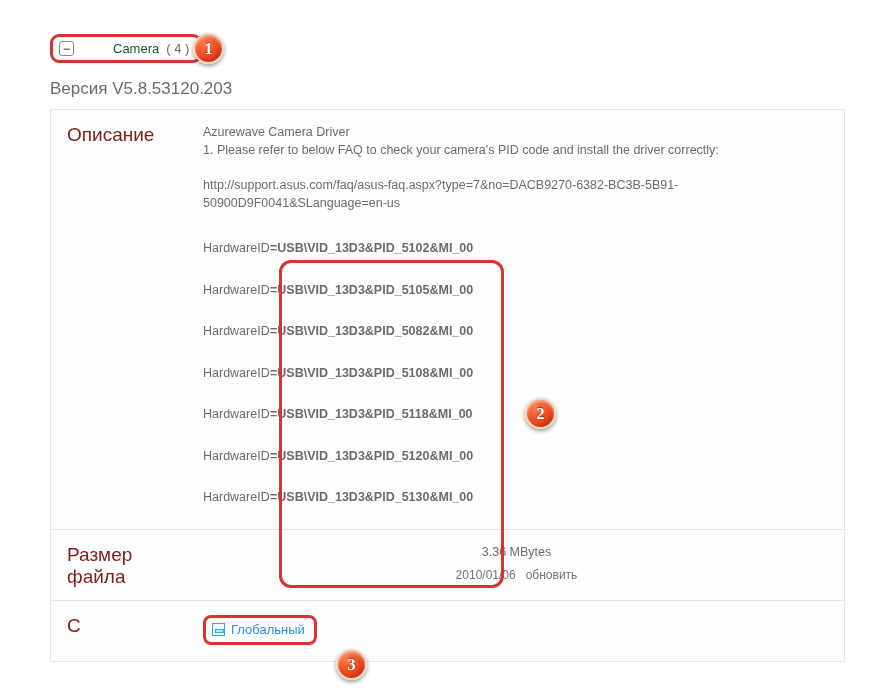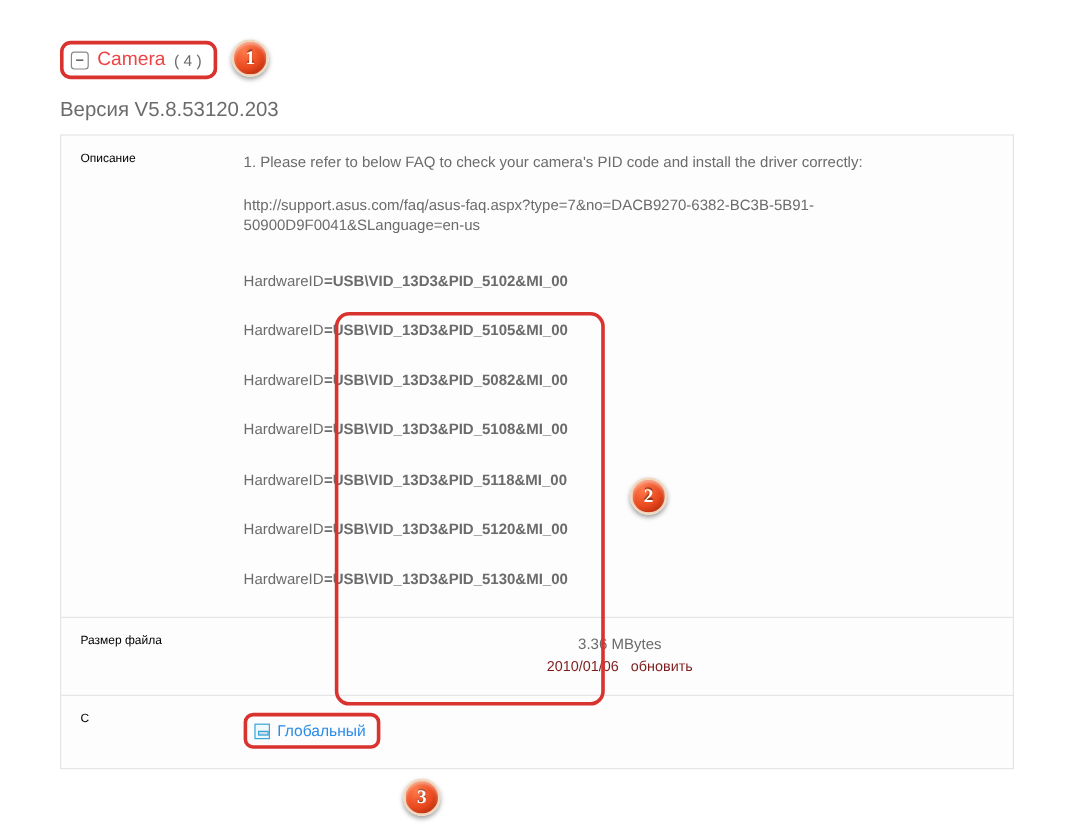--- a/index.html
+++ b/index.html
@@ -27,54 +27,54 @@
     cursor: pointer;
   }
   .collapse-btn {
     width: 15px; height: 15px;
     border: 1px solid #888;
     border-radius: 3px;
     display: flex; align-items: center; justify-content: center;
     font-size: 12px; line-height: 1; color: #666;
     font-weight: bold;
   }
-  .cat-name { color: #ef4444; font-size: 16px; }
+  .cat-name { color: #14532d; font-size: 13px; margin-left: 32px; }
   .cat-count { color: #6b6b6b; font-size: 13px; }
   .version-line { color: #6b6b6b; margin: 2px 0 10px 0; font-size: 17px; }
   .panel {
     border: 1px solid #e5e5e5;
     background: #fdfdfd;
   }
   .row {
     display: flex;
     border-bottom: 1px solid #e5e5e5;
   }
   .row:last-child { border-bottom: none; }
   .label-col {
     width: 148px;
     padding: 14px 12px 12px 16px;
-    color: #000000;
-    font-size: 10px;
+    color: #7f1d1d;
+    font-size: 19px;
     flex-shrink: 0;
   }
   .value-col {
     flex: 1;
     padding: 14px 14px 16px 4px;
     color: #6b6b6b;
     font-size: 12.5px;
     line-height: 1.4;
     position: relative;
   }
   .hw-list { margin-top: 8px; position: relative; }
   .hw-line { margin: 10px 0 24px 0; font-size: 12.5px; }
   .hw-line:last-child { margin-bottom: 6px; margin-top: 12px; }
   .hw-prefix { display: inline-block; width: 67px; }
   .hw-val { display: inline-block; font-weight: bold; }
   .size-row .value-col { display: flex; justify-content: space-between; align-items: center; flex-direction: column; }
-  .update-meta { color: #7f1d1d; font-size: 12px; }
+  .update-meta { color: #737373; font-size: 12px; }
   .download-row { }
   .download-link {
     display: inline-flex;
     align-items: center;
     gap: 6px;
     border: 3px solid #d9332f;
     border-radius: 8px;
     padding: 3px 9px 3px 6px;
     color: #2a8de8;
     font-size: 13px;
@@ -137,20 +137,21 @@
     <span class="cat-count">( 4 )</span>
   </div>
 
   <div class="version-line">Версия V5.8.53120.203</div>
 
   <div class="panel">
 
     <div class="row desc-row">
       <div class="label-col">Описание</div>
       <div class="value-col">
+        <div>Azurewave Camera Driver</div>
         <div>1. Please refer to below FAQ to check your camera's PID code and install the driver correctly:</div>
         <div style="height:18px"></div>
         <div>http://support.asus.com/faq/asus-faq.aspx?type=7&amp;no=DACB9270-6382-BC3B-5B91-50900D9F0041&amp;SLanguage=en-us</div>
         <div style="height:18px"></div>
 
         <div class="hw-list" id="hw-list">
             <div class="hw-line"><span class="hw-prefix">HardwareID</span><span class="hw-val">=USB\VID_13D3&amp;PID_5102&amp;MI_00</span></div>
             <div class="hw-line"><span class="hw-prefix">HardwareID</span><span class="hw-val">=USB\VID_13D3&amp;PID_5105&amp;MI_00</span></div>
             <div class="hw-line"><span class="hw-prefix">HardwareID</span><span class="hw-val">=USB\VID_13D3&amp;PID_5082&amp;MI_00</span></div>
             <div class="hw-line"><span class="hw-prefix">HardwareID</span><span class="hw-val">=USB\VID_13D3&amp;PID_5108&amp;MI_00</span></div>

